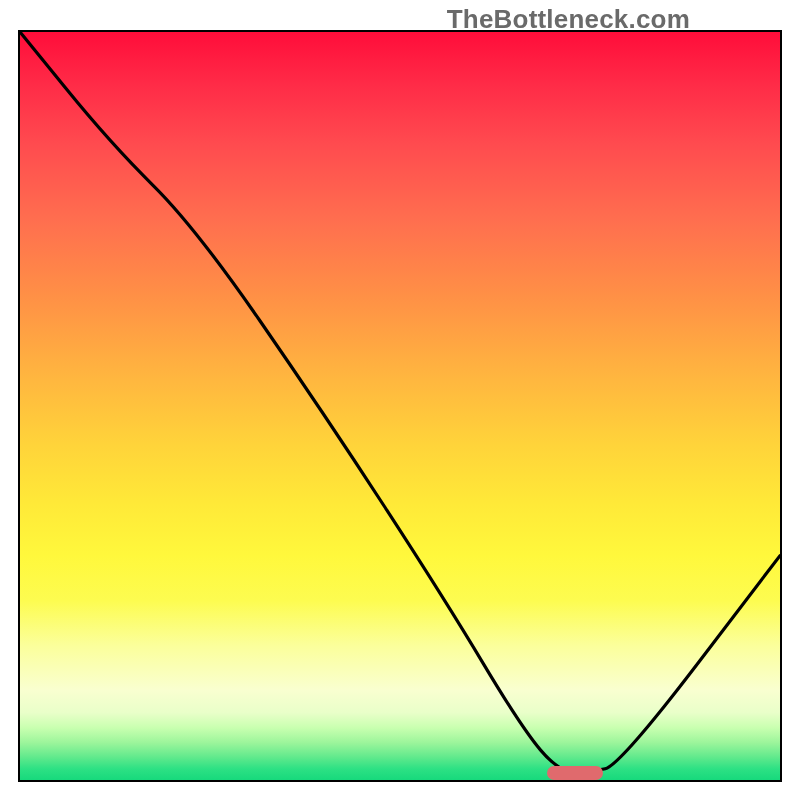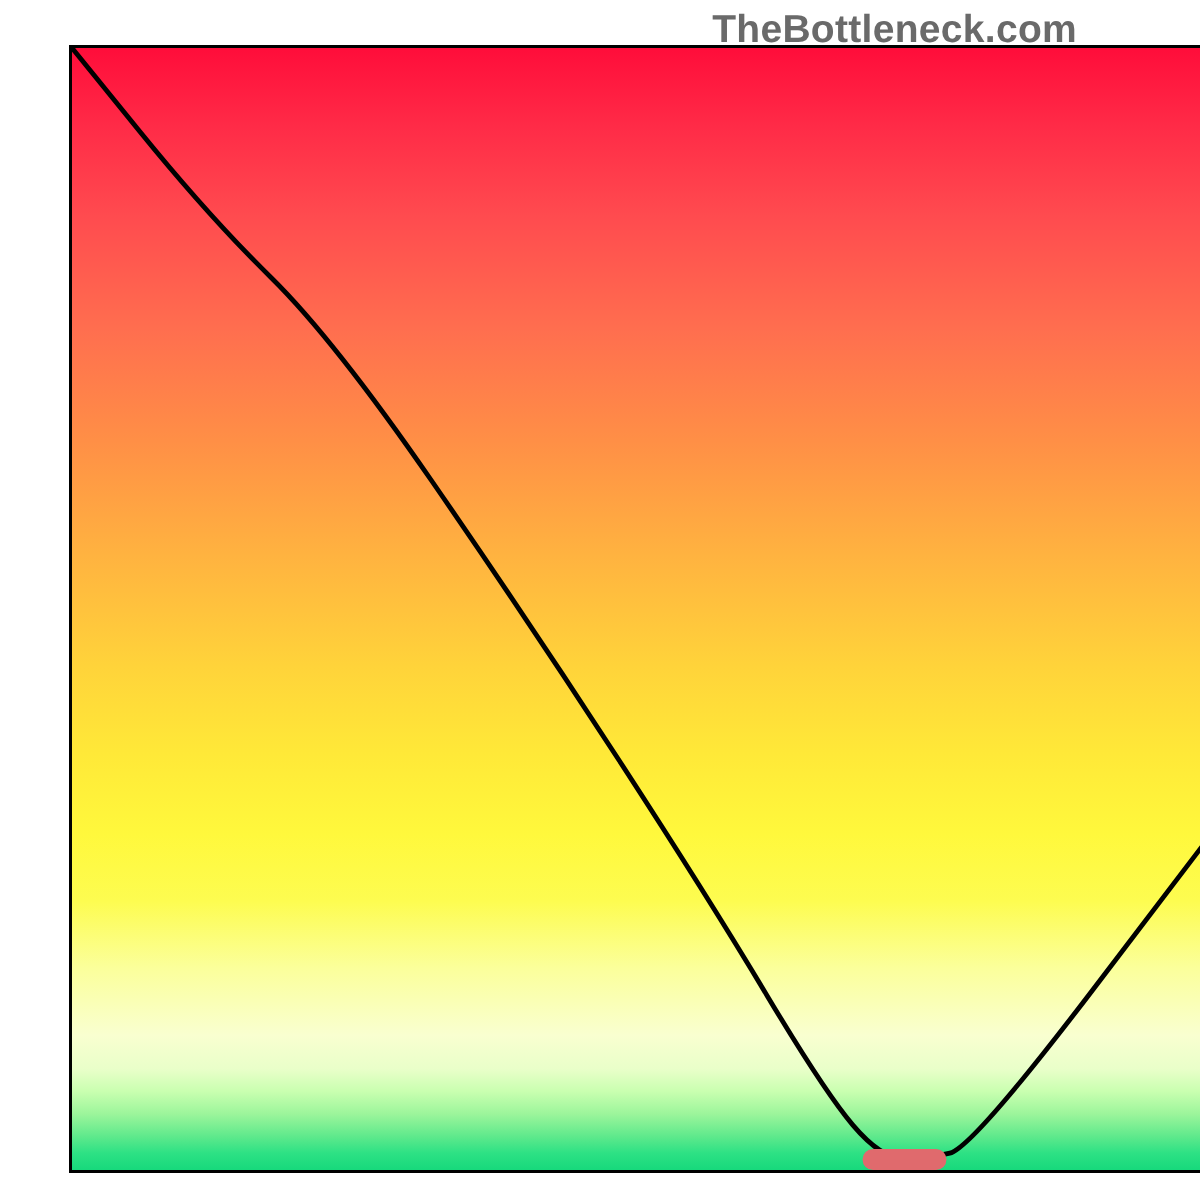--- a/index.html
+++ b/index.html
@@ -8,21 +8,20 @@
     width: 800px;
     height: 800px;
     background: #ffffff;
     font-family: Arial, Helvetica, sans-serif;
     overflow: hidden;
   }
   .stage {
     position: relative;
     width: 700px;
     height: 800px;
-    margin-left: 28px;
   }
   .watermark {
     position: absolute;
     top: 4px;
     right: 10px;
     font-size: 26px;
     font-weight: 600;
     color: #6a6a6a;
     letter-spacing: 0.2px;
     z-index: 10;

